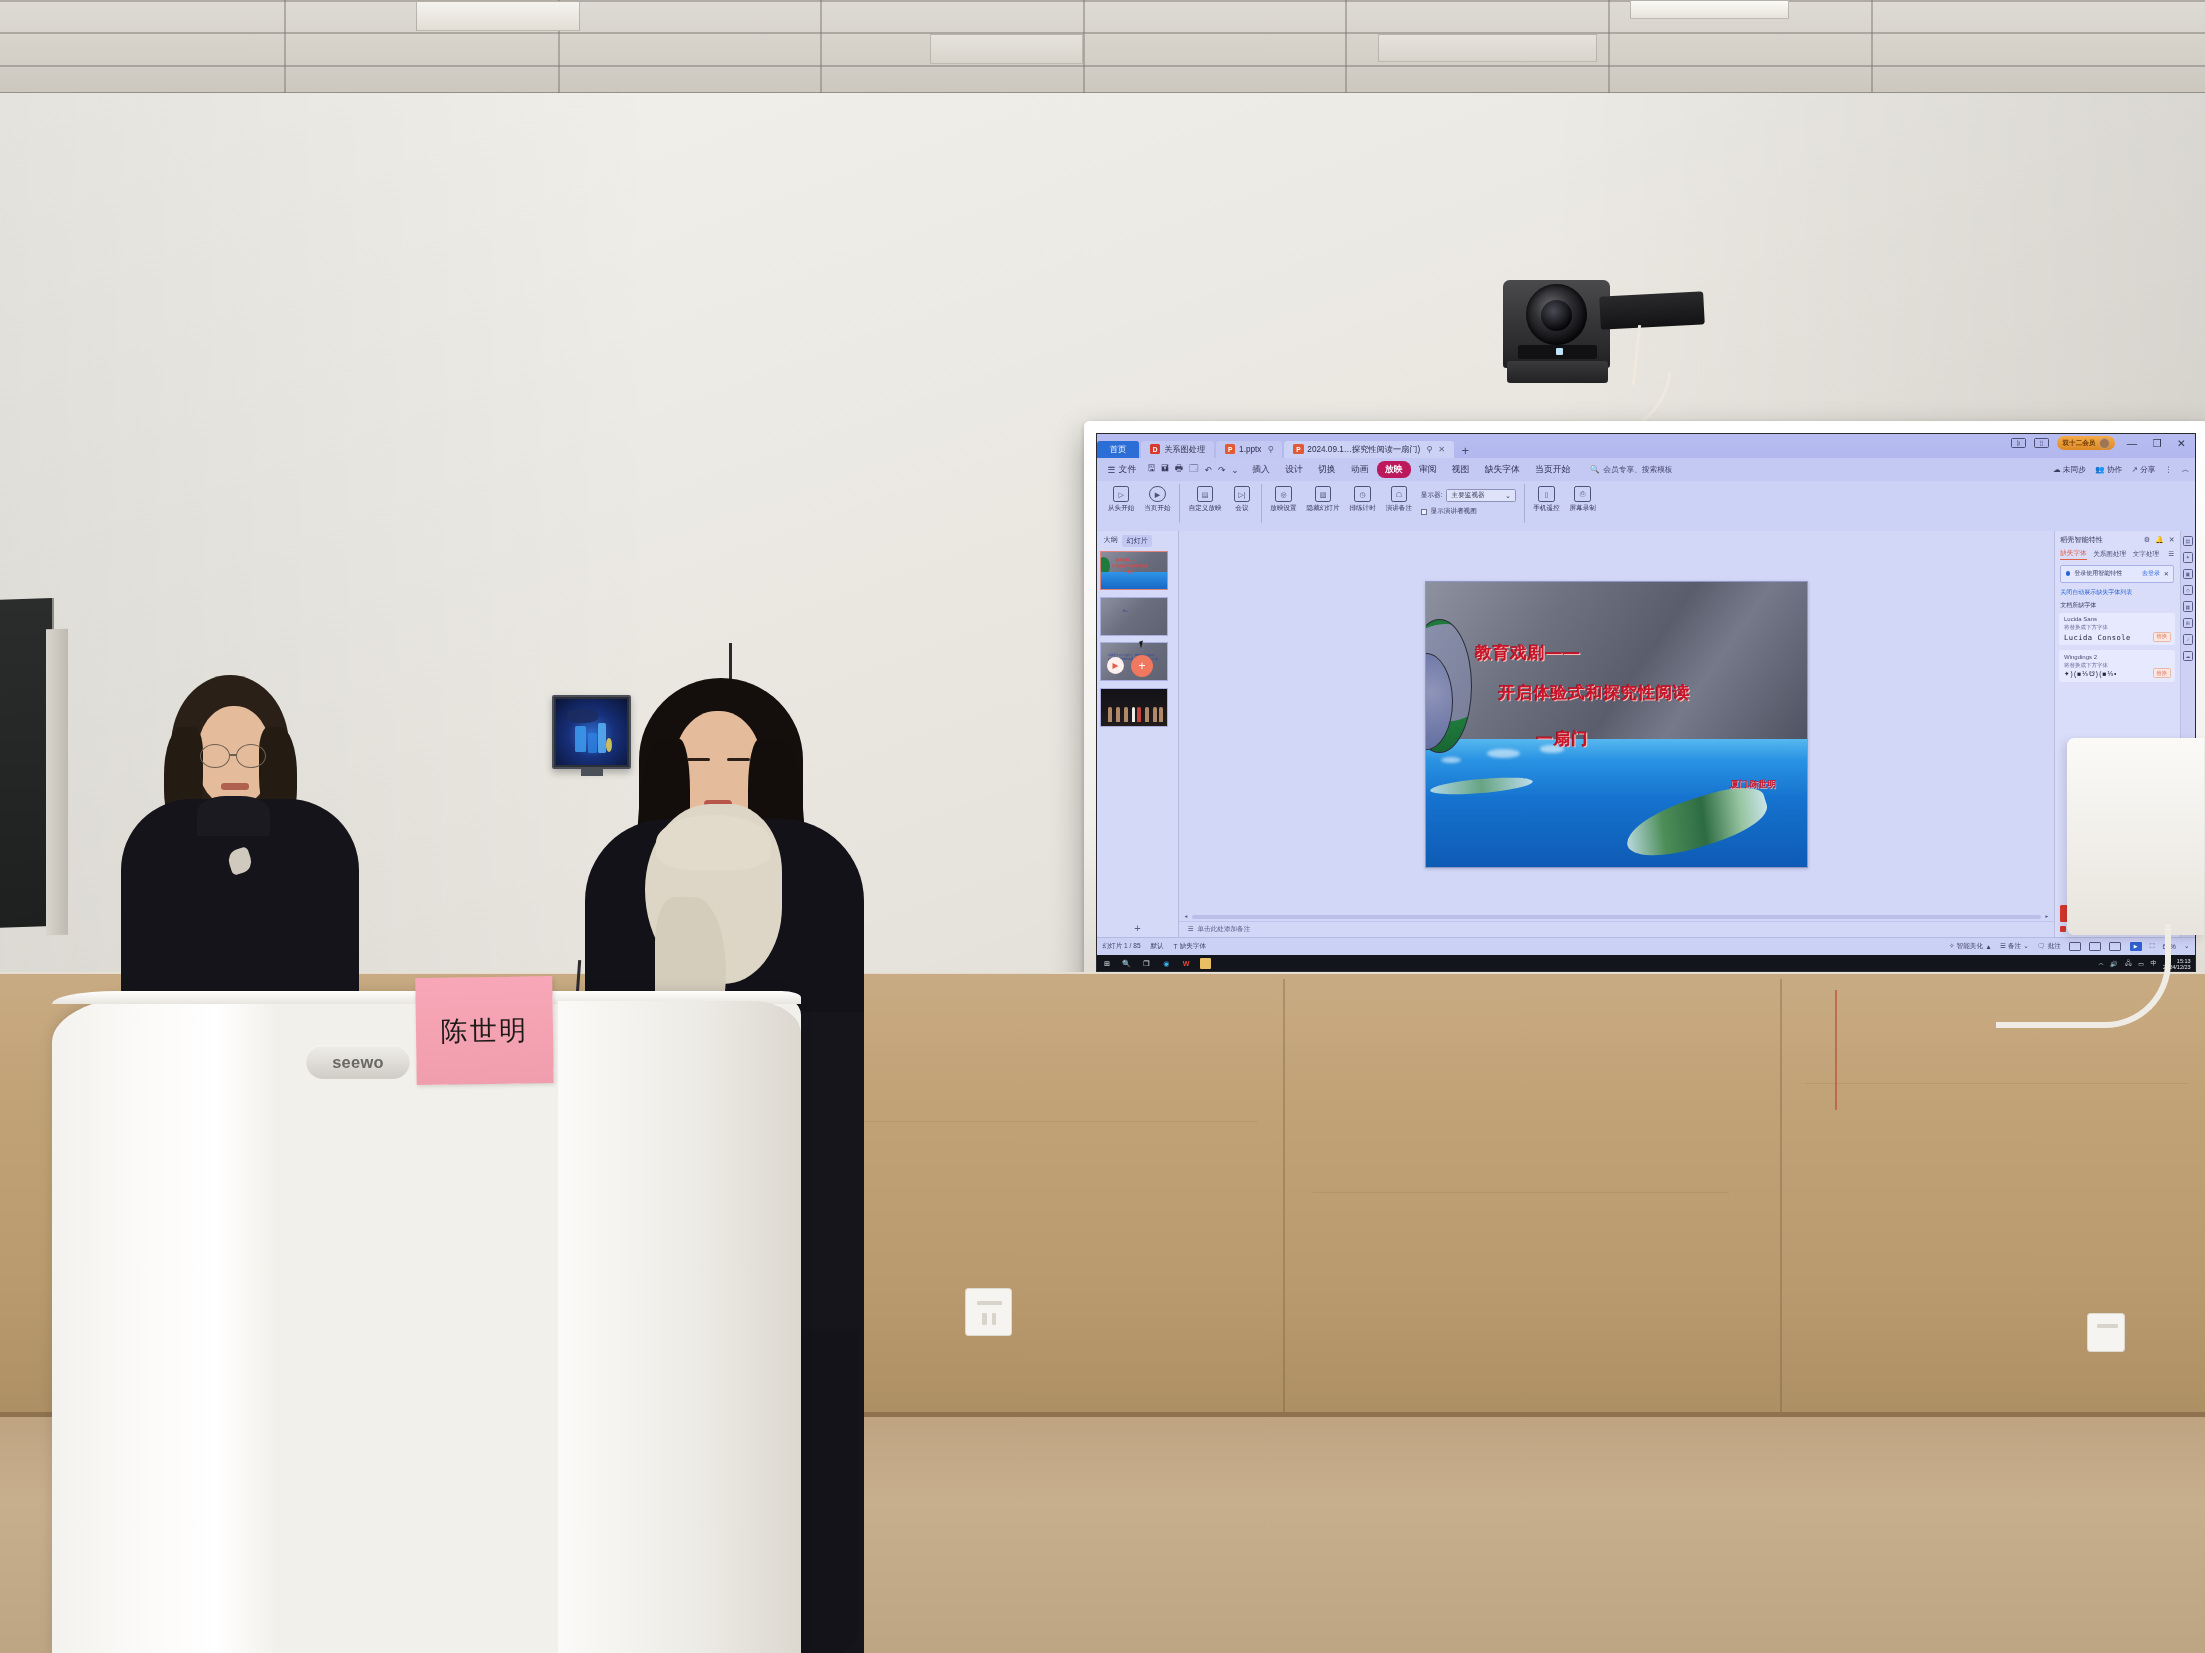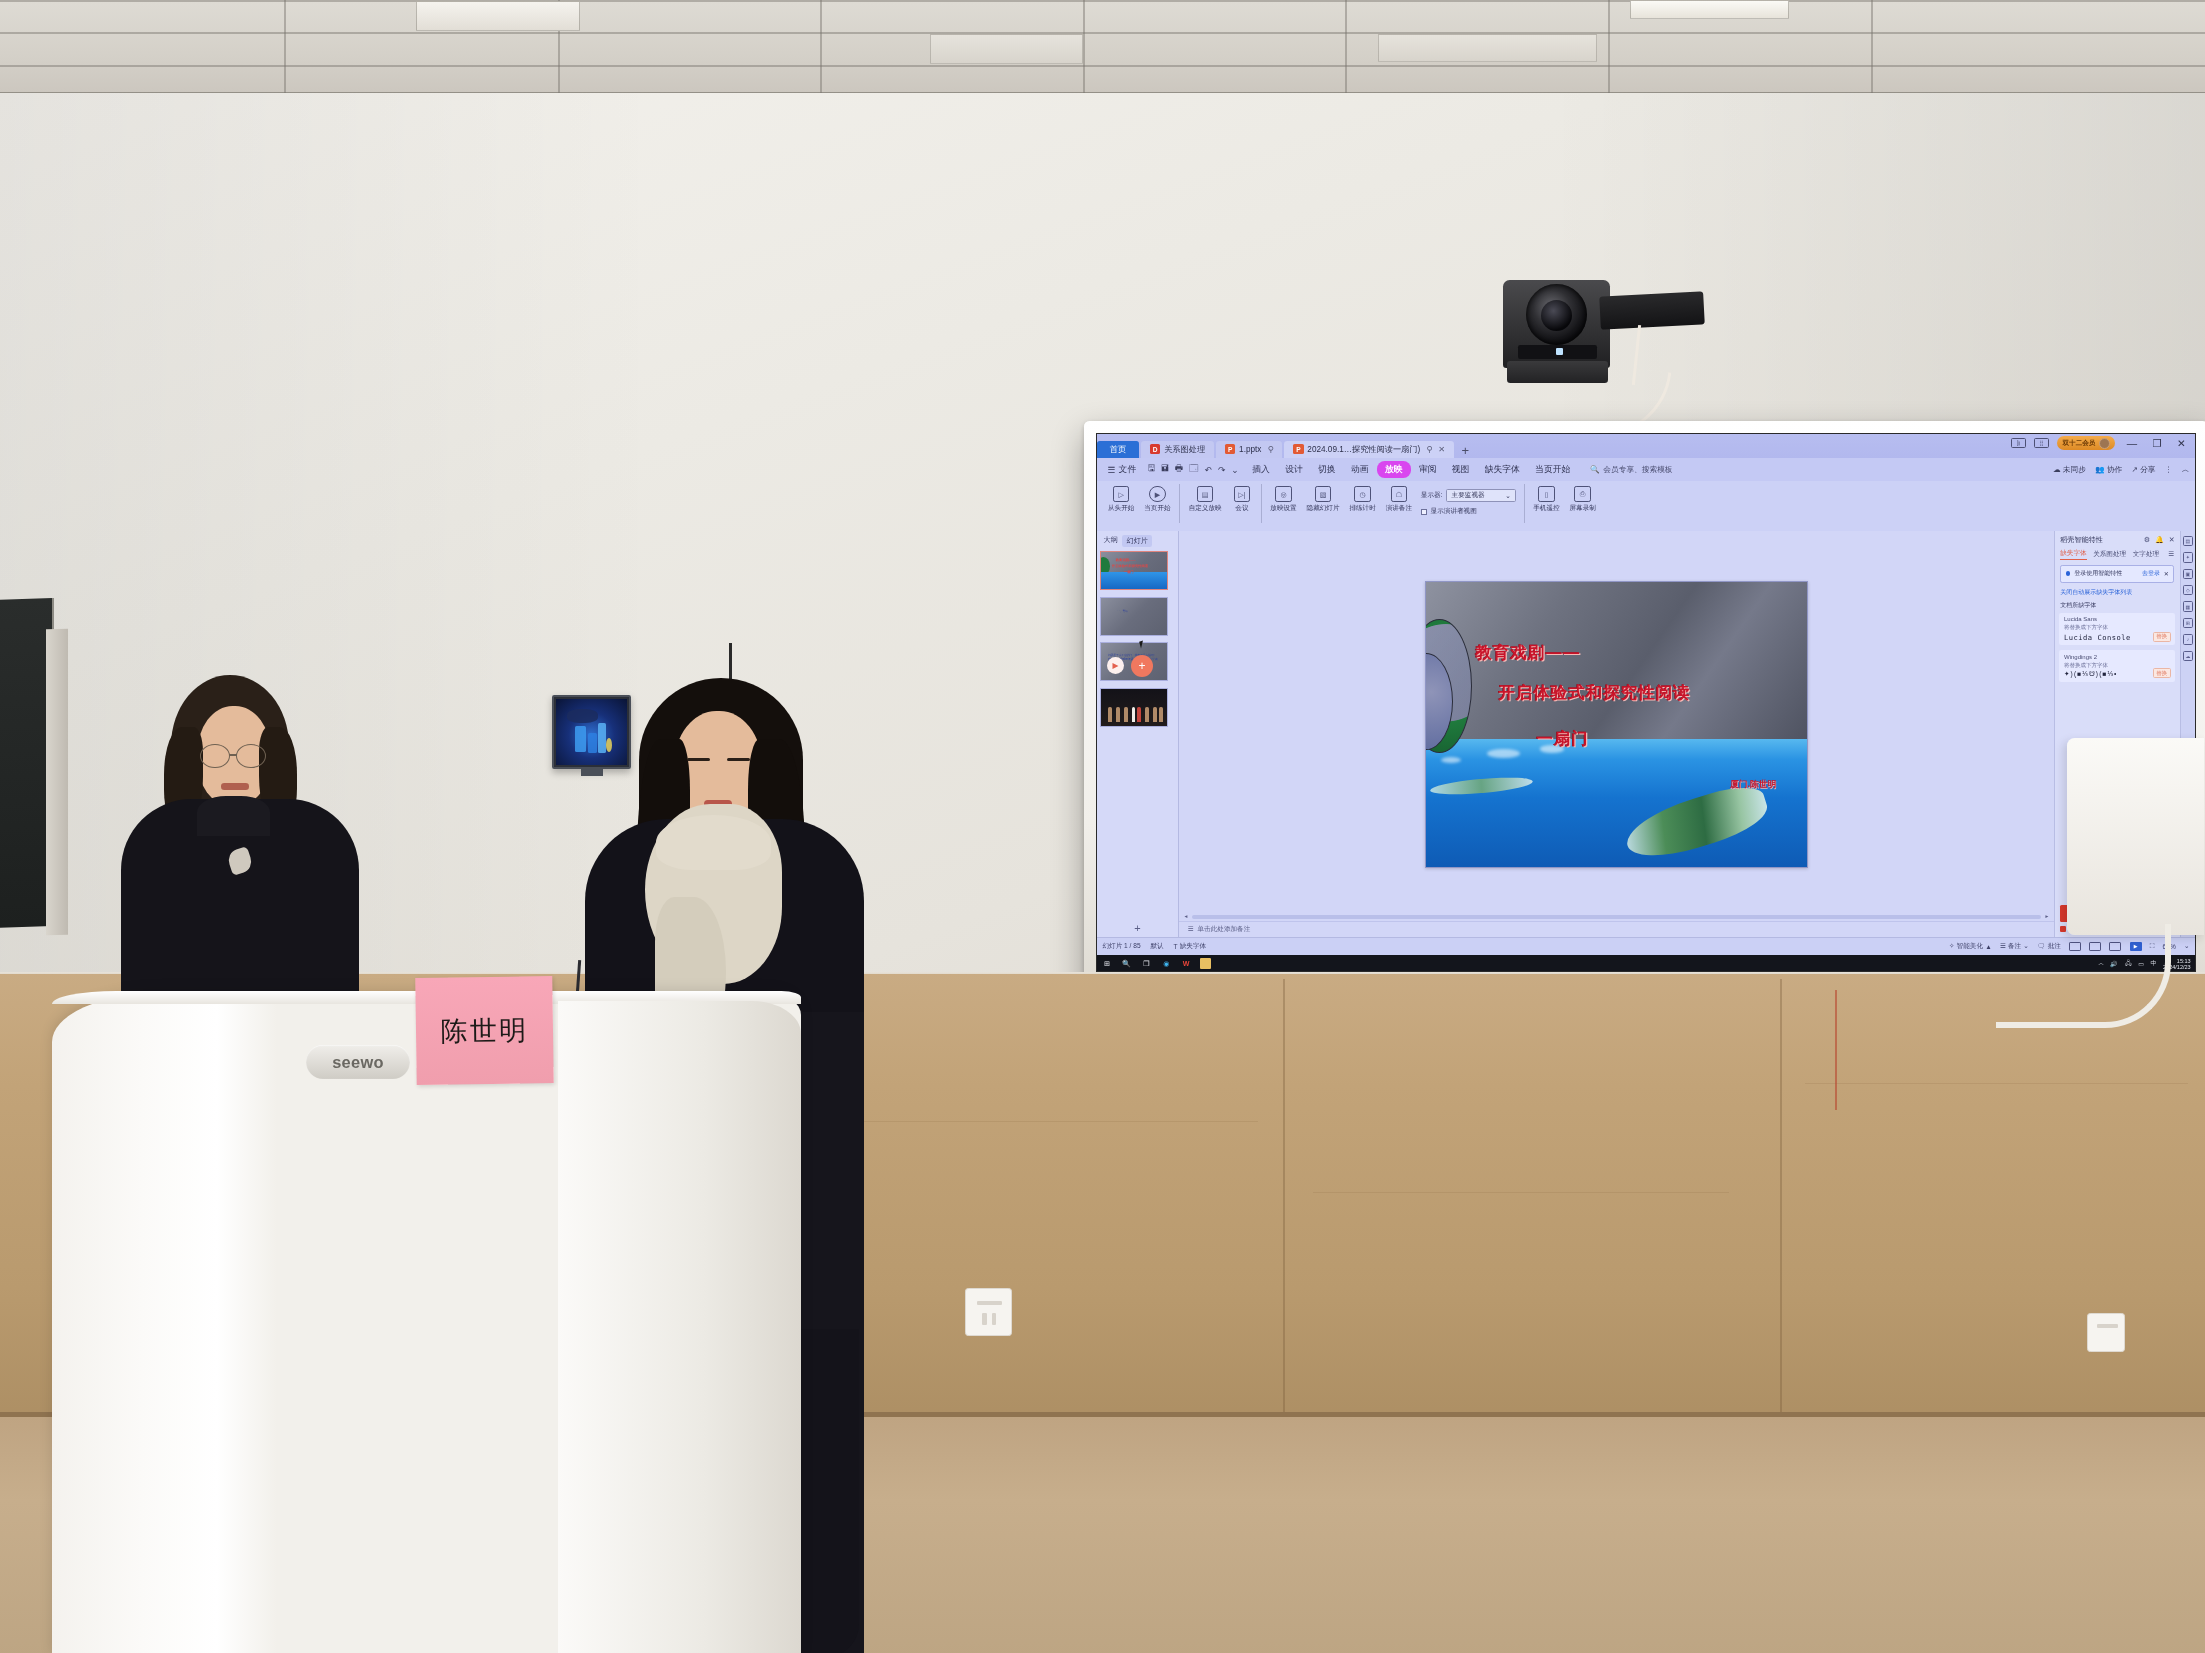--- a/index.html
+++ b/index.html
@@ -217,21 +217,21 @@
 
   
   .ribbon-tabs {
     display:flex; align-items:center; height:23px;
     background:#c4c9f4; padding-left:5.5px; gap:1.1px; position:relative;
   }
   .rb-menu { display:flex; align-items:center; gap:3.3px; font-size:8.8px; color:#2f3252; padding:0 4.9px;}
   .qa-icons { display:flex; align-items:center; gap:6px; padding:0 5.5px; font-size:8.8px; color:#3b3e5e; }
   .rb-tab { font-size:8.8px; color:#2e3150; padding:2.2px 7.1px; border-radius:2.2px; white-space:nowrap;}
   .rb-tab.sel {
-    background:#d946ef; color:#fff; border-radius:7.7px; padding:2.2px 8.2px; font-weight:600;
+    background:#be185d; color:#fff; border-radius:7.7px; padding:2.2px 8.2px; font-weight:600;
   }
   .rb-search {
     display:flex; align-items:center; gap:3.3px; font-size:7.7px; color:#4a4d70;
     margin-left:12px; white-space:nowrap;
   }
   .rb-far { position:absolute; right:5.5px; display:flex; align-items:center; gap:9.3px; font-size:7.7px; color:#3b3e5e; }
 
   
   .ribbon-body {
     display:flex; align-items:flex-start; height:50px;

